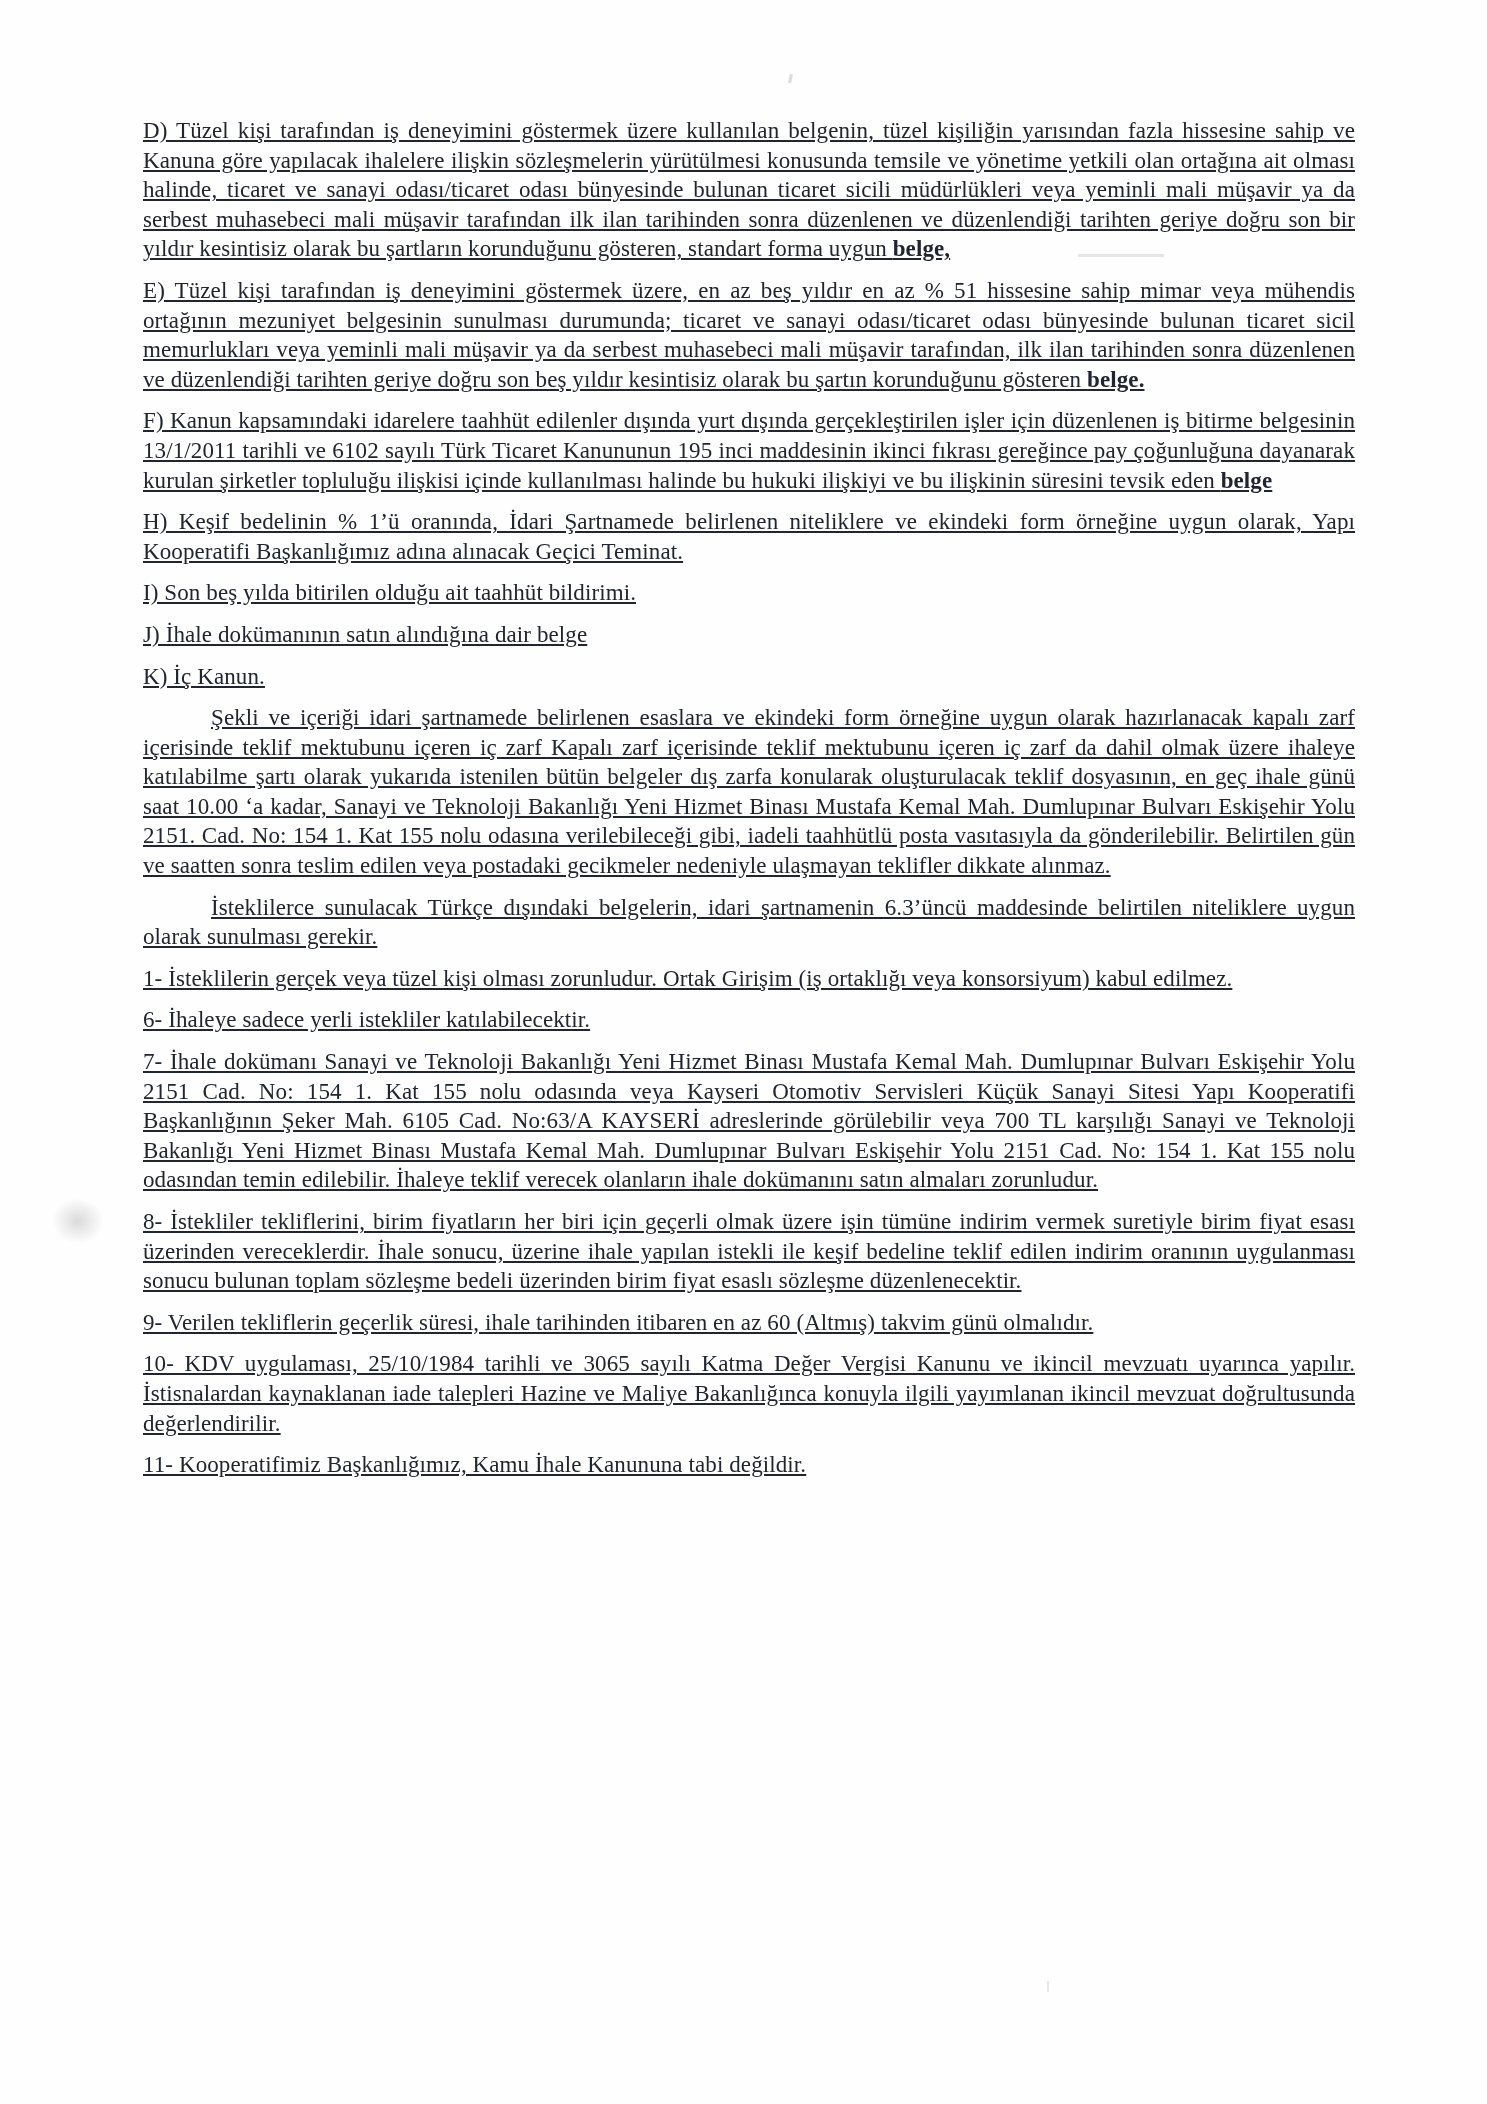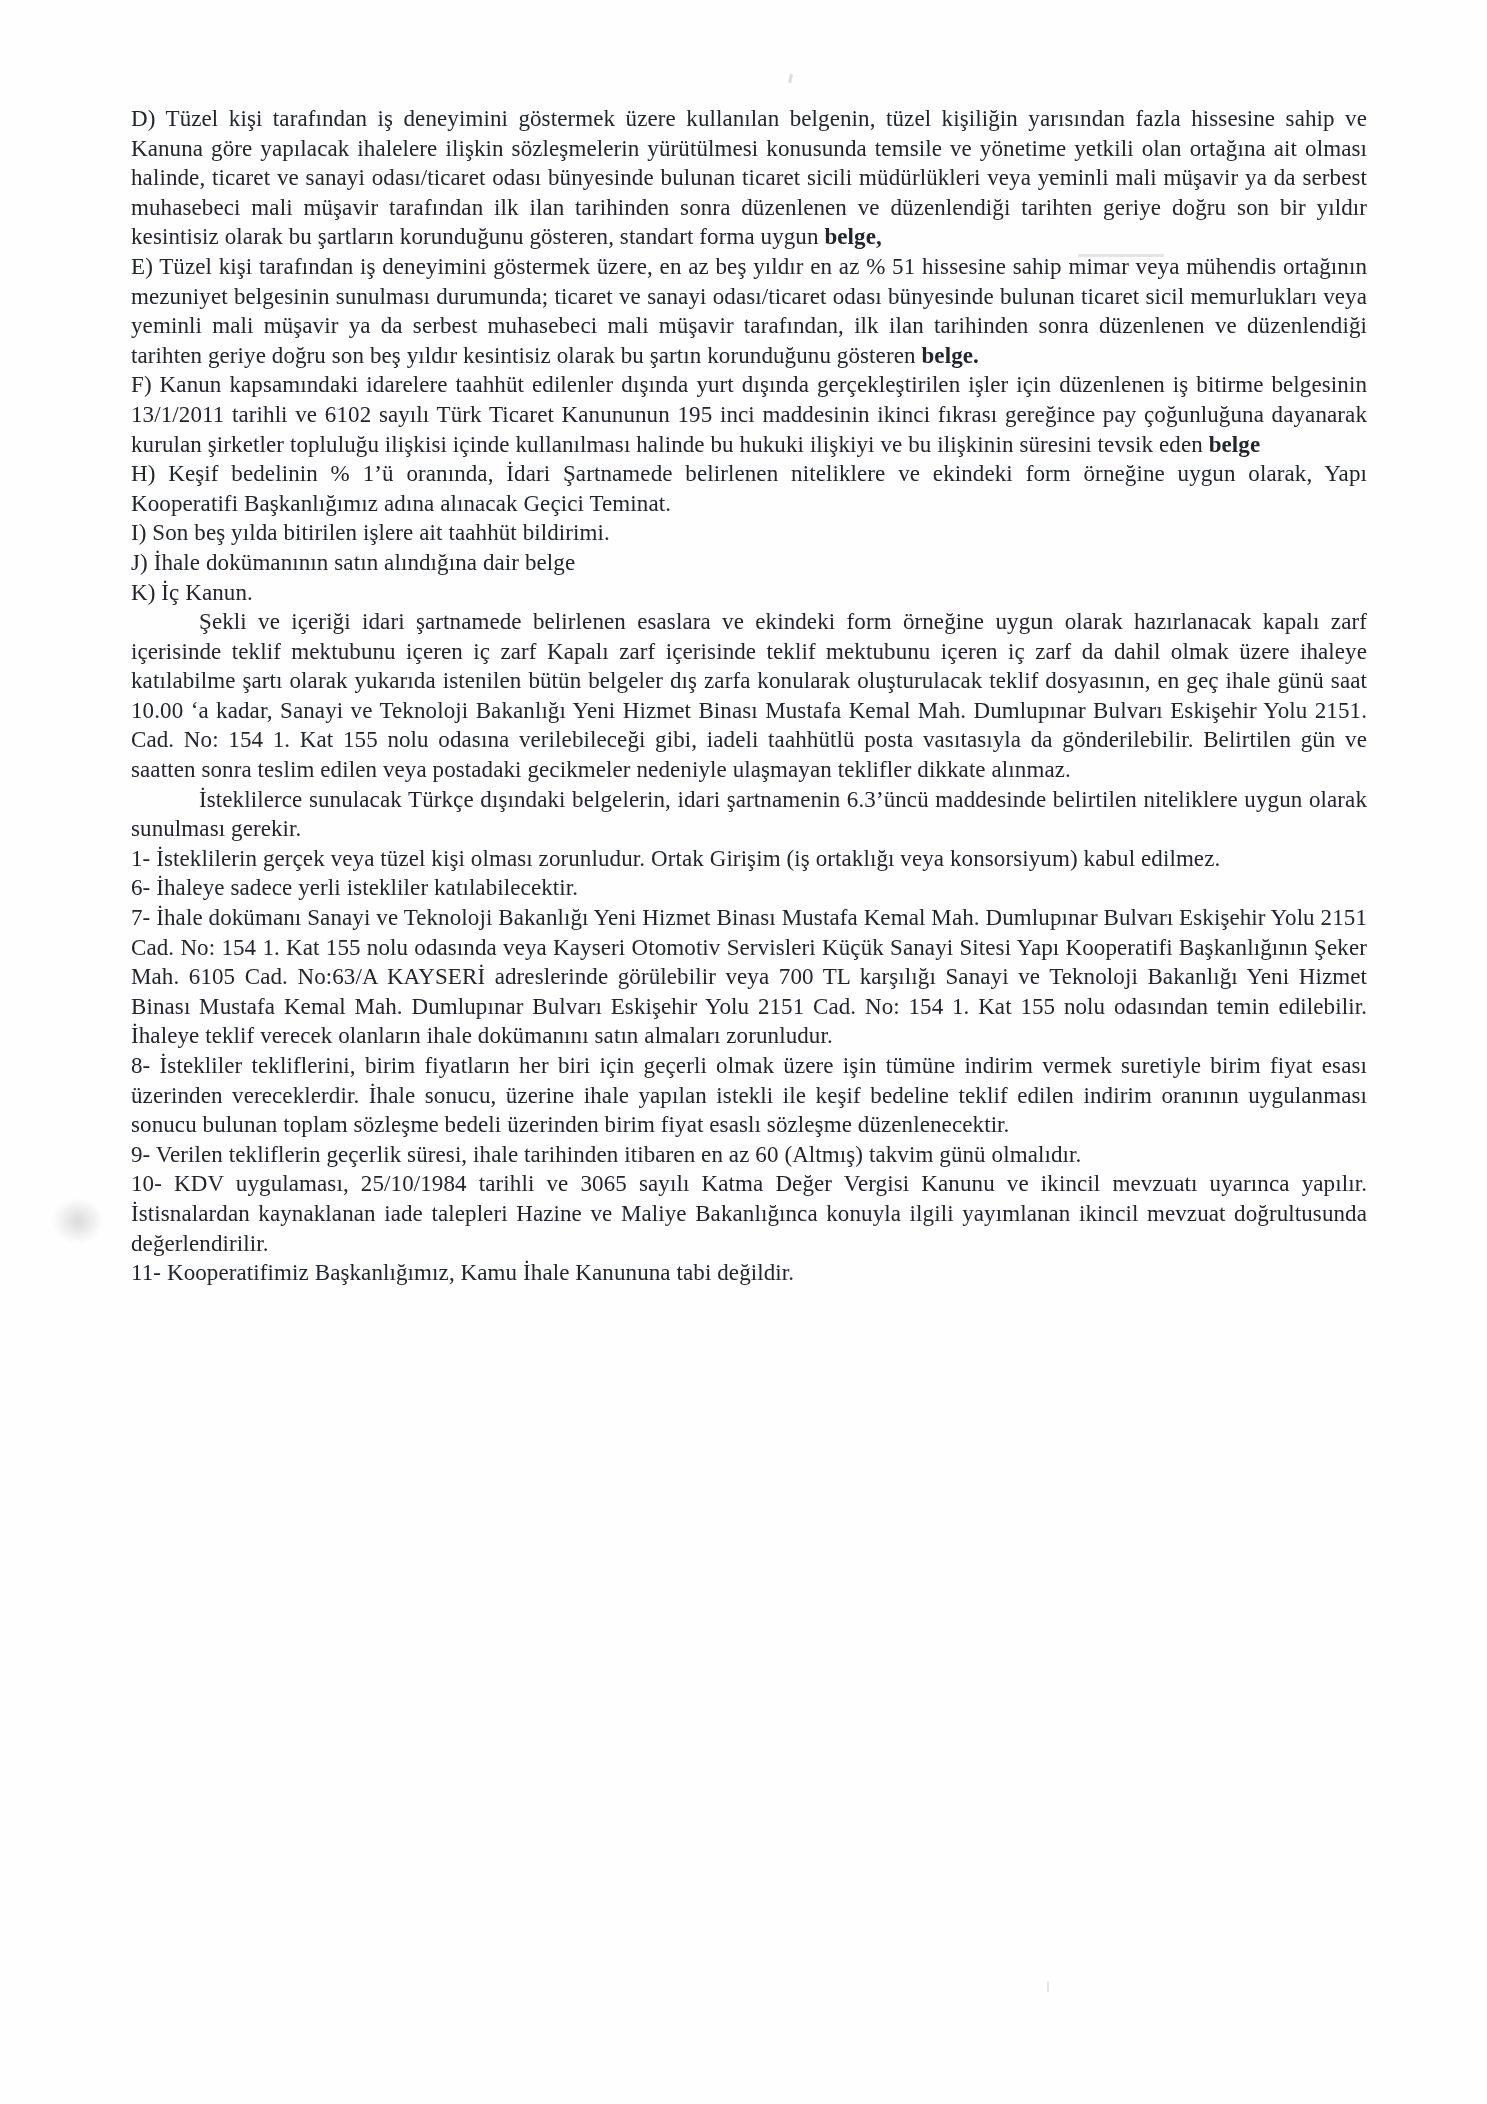--- a/index.html
+++ b/index.html
@@ -24,22 +24,23 @@
     left: 131px;
     top: 104px;
     width: 1236px;
     color: #20252f;
     font-size: 23px;
     line-height: 29.6px;
     text-align: justify;
     letter-spacing: 0.1px;
   }
   .para {
-    margin: 0;
+    margin: 12px;
     padding: 0;
+    text-decoration: underline;
   }
   .para.indent {
     text-indent: 68px;
   }
   .para strong {
     font-weight: bold;
   }
   
   .artifact {
     position: absolute;
@@ -92,21 +93,21 @@
 
     <p class="para"><span>D) Tüzel kişi tarafından iş deneyimini göstermek üzere kullanılan belgenin, tüzel kişiliğin yarısından fazla hissesine sahip ve Kanuna göre yapılacak ihalelere ilişkin sözleşmelerin yürütülmesi konusunda temsile ve yönetime yetkili olan ortağına ait olması halinde, ticaret ve sanayi odası/ticaret odası bünyesinde bulunan ticaret sicili müdürlükleri veya yeminli mali müşavir ya da serbest muhasebeci mali müşavir tarafından ilk ilan tarihinden sonra düzenlenen ve düzenlendiği tarihten geriye doğru son bir yıldır kesintisiz olarak bu şartların korunduğunu gösteren, standart forma uygun </span><strong>belge,</strong></p>
 
     <p class="para"><span>E) Tüzel kişi tarafından iş deneyimini göstermek üzere, en az beş yıldır en az % 51 hissesine sahip mimar veya mühendis ortağının mezuniyet belgesinin sunulması durumunda; ticaret ve sanayi odası/ticaret odası bünyesinde bulunan ticaret sicil memurlukları veya yeminli mali müşavir ya da serbest muhasebeci mali müşavir tarafından, ilk ilan tarihinden sonra düzenlenen ve düzenlendiği tarihten geriye doğru son beş yıldır kesintisiz olarak bu şartın korunduğunu gösteren </span><strong>belge.</strong></p>
 
     <p class="para"><span>F) Kanun kapsamındaki idarelere taahhüt edilenler dışında yurt dışında gerçekleştirilen işler için düzenlenen iş bitirme belgesinin 13/1/2011 tarihli ve 6102 sayılı Türk Ticaret Kanununun 195 inci maddesinin ikinci fıkrası gereğince pay çoğunluğuna dayanarak kurulan şirketler topluluğu ilişkisi içinde kullanılması halinde bu hukuki ilişkiyi ve bu ilişkinin süresini tevsik eden </span><strong>belge</strong></p>
 
 
     <p class="para">H) Keşif bedelinin % 1’ü oranında, İdari Şartnamede belirlenen niteliklere ve ekindeki form örneğine uygun olarak, Yapı Kooperatifi Başkanlığımız adına alınacak Geçici Teminat.</p>
 
-    <p class="para">I) Son beş yılda bitirilen işlere ait taahhüt bildirimi.</p>
+    <p class="para">I) Son beş yılda bitirilen olduğu ait taahhüt bildirimi.</p>
 
     <p class="para">J) İhale dokümanının satın alındığına dair belge</p>
 
     <p class="para">K) İç Kanun.</p>
 
     <p class="para indent">Şekli ve içeriği idari şartnamede belirlenen esaslara ve ekindeki form örneğine uygun olarak hazırlanacak kapalı zarf içerisinde teklif mektubunu içeren iç zarf Kapalı zarf içerisinde teklif mektubunu içeren iç zarf da dahil olmak üzere ihaleye katılabilme şartı olarak yukarıda istenilen bütün belgeler dış zarfa konularak oluşturulacak teklif dosyasının, en geç ihale günü saat 10.00 ‘a kadar, Sanayi ve Teknoloji Bakanlığı Yeni Hizmet Binası Mustafa Kemal Mah. Dumlupınar Bulvarı Eskişehir Yolu 2151. Cad. No: 154 1. Kat 155 nolu odasına verilebileceği gibi, iadeli taahhütlü posta vasıtasıyla da gönderilebilir. Belirtilen gün ve saatten sonra teslim edilen veya postadaki gecikmeler nedeniyle ulaşmayan teklifler dikkate alınmaz.</p>
 
     <p class="para indent">İsteklilerce sunulacak Türkçe dışındaki belgelerin, idari şartnamenin 6.3’üncü maddesinde belirtilen niteliklere uygun olarak sunulması gerekir.</p>
 
     <p class="para">1- İsteklilerin gerçek veya tüzel kişi olması zorunludur. Ortak Girişim (iş ortaklığı veya konsorsiyum) kabul edilmez.</p>

